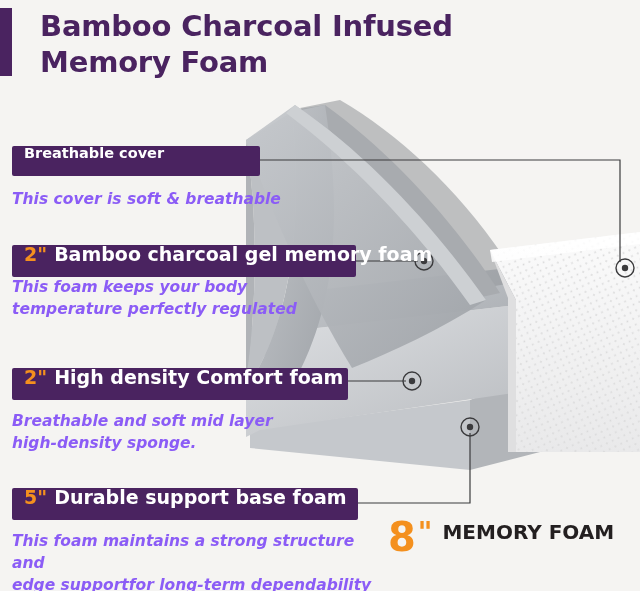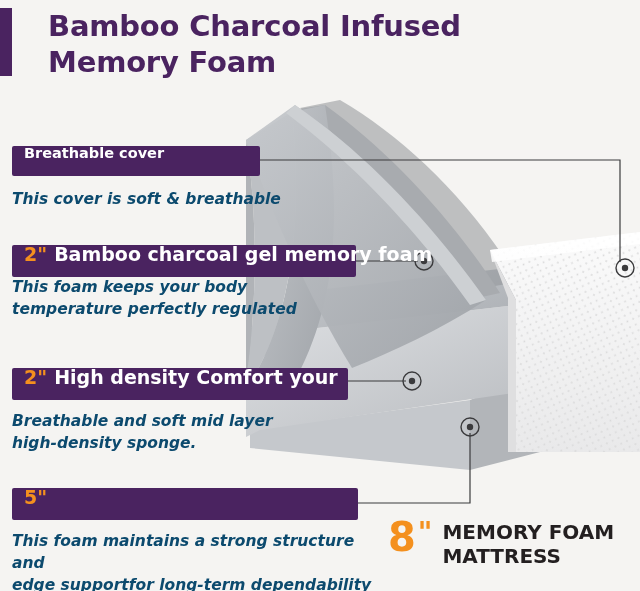--- a/index.html
+++ b/index.html
@@ -26,21 +26,21 @@
   .title-bar {
     position: absolute;
     left: 0;
     top: 8px;
     width: 12px;
     height: 68px;
     background: #4a2360;
   }
   .title {
     position: absolute;
-    left: 48px;
+    left: 40px;
     top: 8px;
     width: 470px;
     color: #4a2360;
     font-family: "DejaVu Sans", sans-serif;
     font-weight: bold;
     font-size: 29px;
     line-height: 36px;
     letter-spacing: -0.2px;
   }
 
@@ -77,21 +77,21 @@
   .label.plain .txt { font-size: 14.5px; }
 
   .lbl-cover  { left: 12px; top: 146px;  width: 248px; height: 30px; padding-left: 12px; }
   .lbl-gel    { left: 12px; top: 245px;  width: 344px; height: 32px; padding-left: 12px; }
   .lbl-comfort{ left: 12px; top: 368px;  width: 336px; height: 32px; padding-left: 12px; }
   .lbl-base   { left: 12px; top: 488px;  width: 346px; height: 32px; padding-left: 12px; }
 
   
   .desc {
     position: absolute;
-    color: #0c4a6e;
+    color: #8b5cf6;
     font-family: "DejaVu Sans", sans-serif;
     font-weight: bold;
     font-style: italic;
     font-size: 15.5px;
     line-height: 22px;
   }
   .d-cover   { left: 12px; top: 188px; width: 300px; }
   .d-gel     { left: 12px; top: 276px; width: 290px; }
   .d-comfort { left: 12px; top: 410px; width: 300px; }
   .d-base    { left: 12px; top: 530px; width: 360px; }
@@ -223,37 +223,37 @@
     <span class="txt">Breathable cover</span>
   </div>
 
   <div class="label lbl-gel">
     <span class="num">2"</span>
     <span class="txt">Bamboo charcoal gel  memory foam</span>
   </div>
 
   <div class="label lbl-comfort">
     <span class="num">2"</span>
-    <span class="txt">High density Comfort your</span>
+    <span class="txt">High density Comfort foam</span>
   </div>
 
   <div class="label lbl-base">
     <span class="num">5"</span>
+    <span class="txt">Durable support base foam</span>
   </div>
 
   <div class="desc d-cover" style="white-space:pre-line">This cover is soft &amp; breathable</div>
   <div class="desc d-gel" style="white-space:pre-line">This foam keeps your body
 temperature perfectly regulated</div>
   <div class="desc d-comfort" style="white-space:pre-line">Breathable and soft mid layer
 high-density sponge.</div>
   <div class="desc d-base" style="white-space:pre-line">This foam maintains a strong structure and
 edge supportfor long-term dependability</div>
 
   <div class="badge">
     <span class="eight">8</span>
     <span class="inch">"</span>
     <span class="mm">
       <span>MEMORY FOAM</span><br>
-      <span>MATTRESS</span>
     </span>
   </div>
 
 </div>
 
 </body></html>

